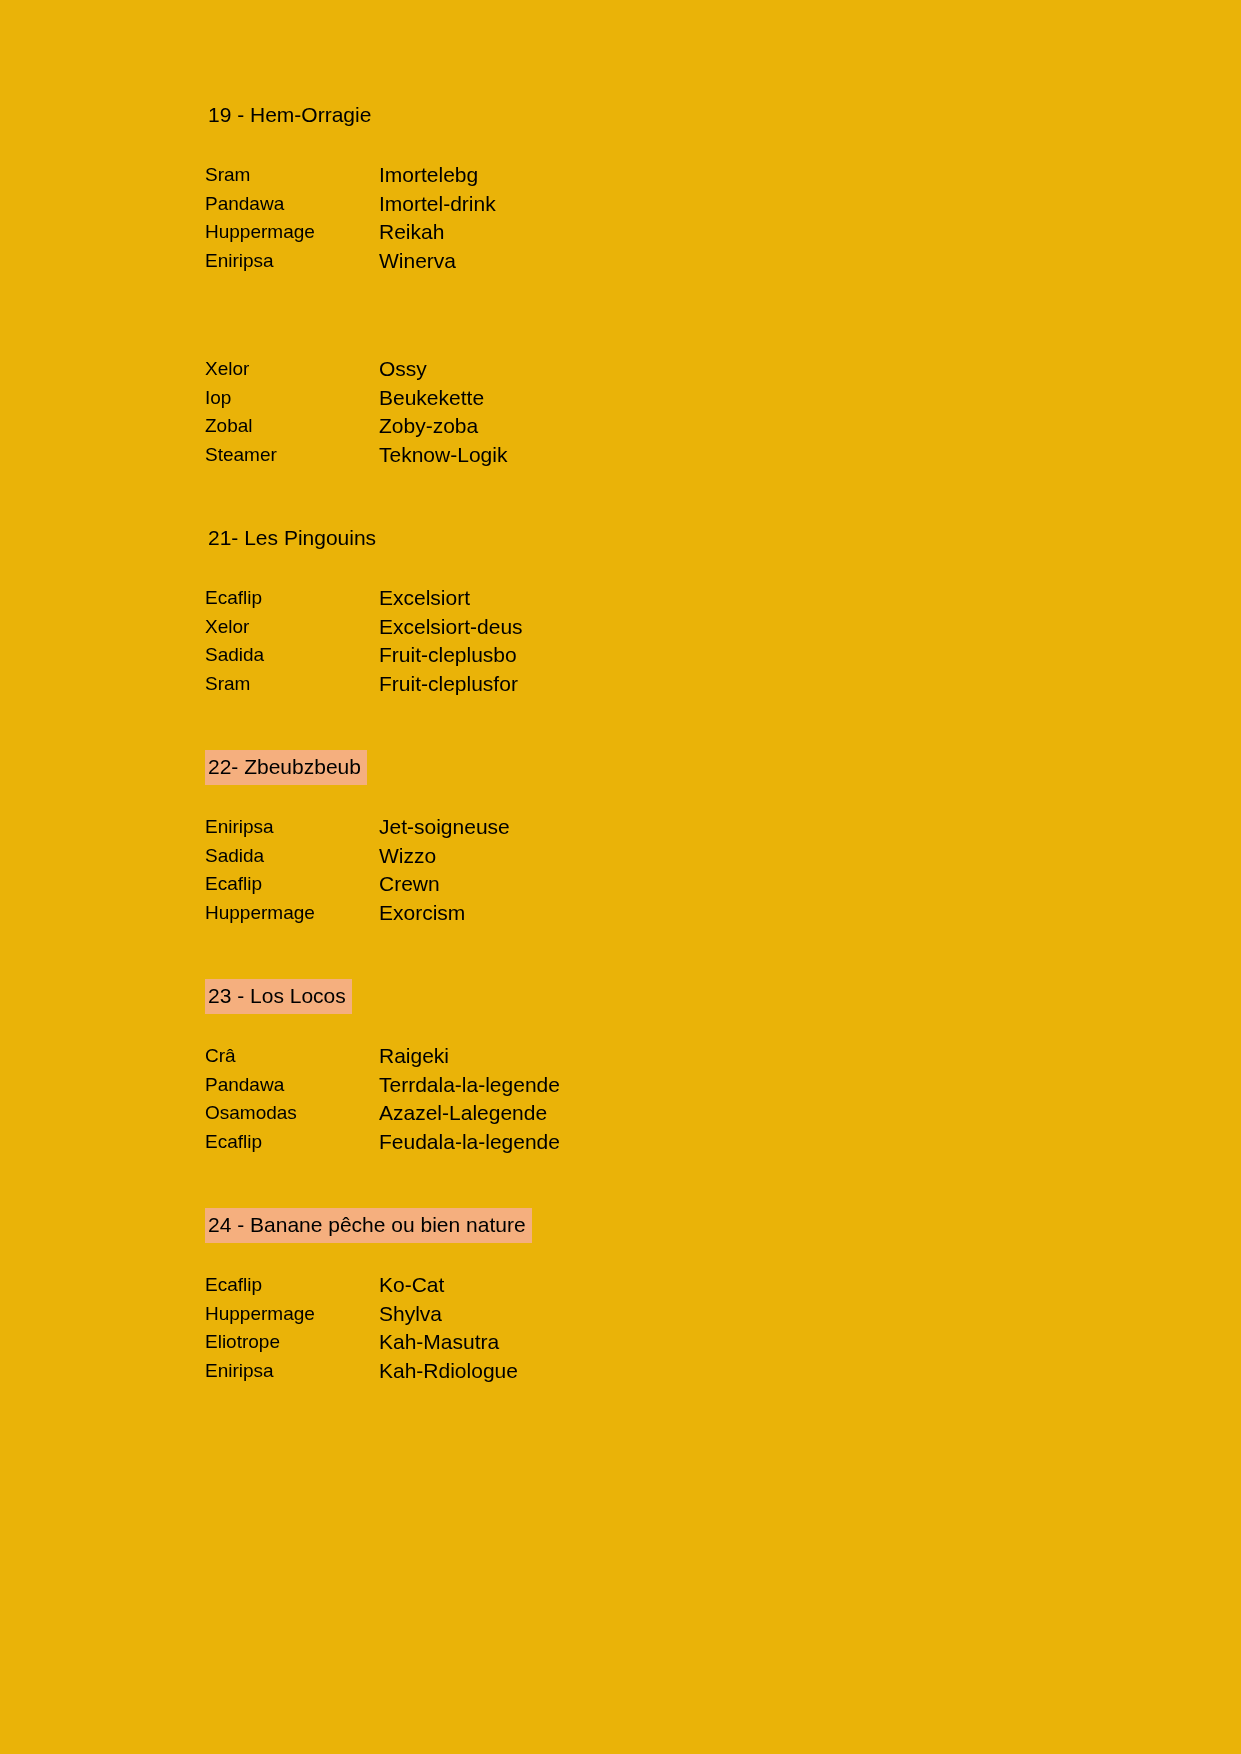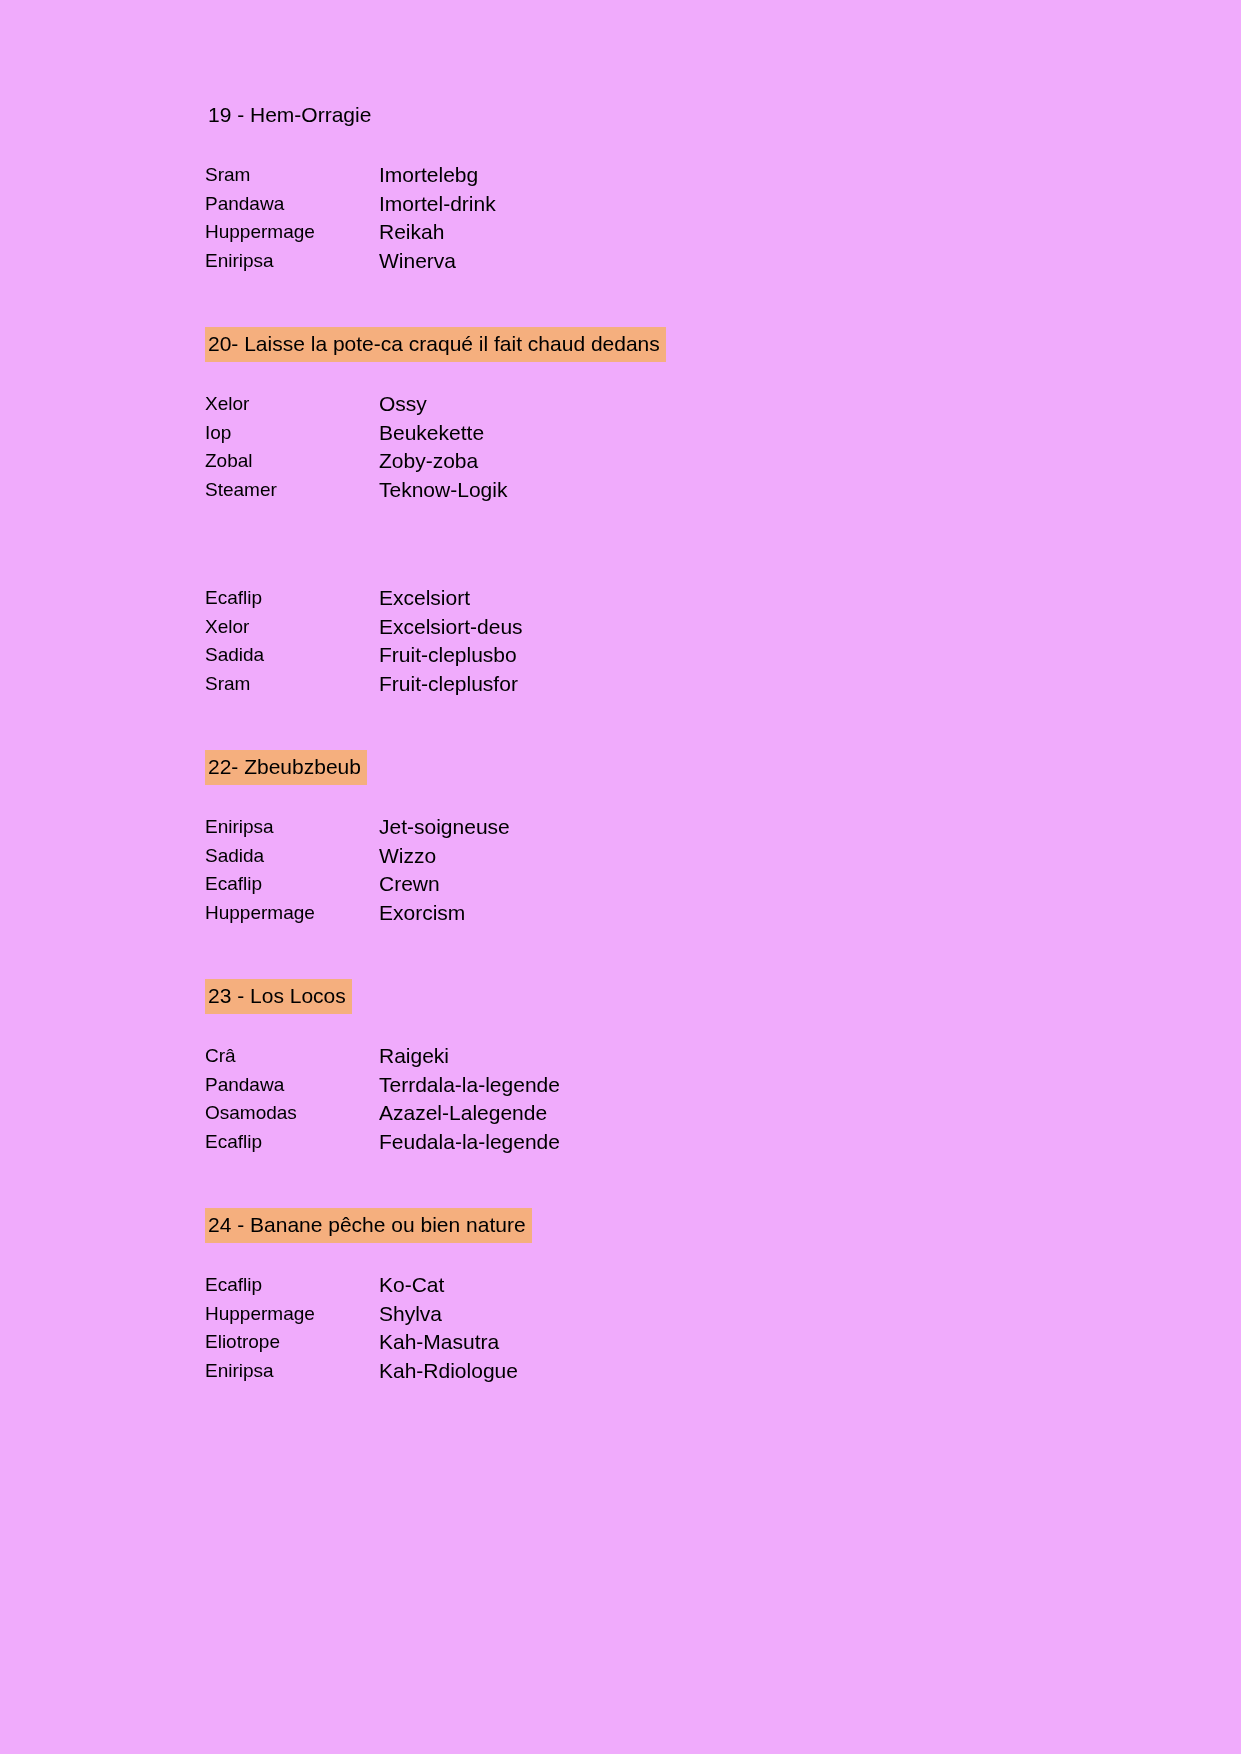--- a/index.html
+++ b/index.html
@@ -62,21 +62,21 @@
     overflow: visible;
   }
   .cell-name {
     font-size: 21px;
     white-space: nowrap;
   }
 </style>
 </head>
 <body style="color: rgb(0, 0, 0);">
 
-<div class="page" style="background: #f0abfc;">
+<div class="page" style="background: #eab308;">
   <div class="content">
 
   <div class="section">
         <div class="section-heading"><span class="heading-text">19 - Hem-Orragie</span></div>
         <div class="roster">
           <div class="roster-row">
             <div class="cell-class">Sram</div>
             <div class="cell-name">Imortelebg</div>
           </div>
           <div class="roster-row">
@@ -88,21 +88,20 @@
             <div class="cell-name">Reikah</div>
           </div>
           <div class="roster-row">
             <div class="cell-class">Eniripsa</div>
             <div class="cell-name">Winerva</div>
           </div>
         </div>
       </div>
       <div style="height: 52px;"></div>
       <div class="section">
-        <div class="section-heading highlighted"><span class="heading-text" style="background-color: rgb(245, 175, 126);">20- Laisse la pote-ca craqué il fait chaud dedans</span></div>
         <div class="roster">
           <div class="roster-row">
             <div class="cell-class">Xelor</div>
             <div class="cell-name">Ossy</div>
           </div>
           <div class="roster-row">
             <div class="cell-class">Iop</div>
             <div class="cell-name">Beukekette</div>
           </div>
           <div class="roster-row">
@@ -110,20 +109,21 @@
             <div class="cell-name">Zoby-zoba</div>
           </div>
           <div class="roster-row">
             <div class="cell-class">Steamer</div>
             <div class="cell-name">Teknow-Logik</div>
           </div>
         </div>
       </div>
       <div style="height: 52px;"></div>
       <div class="section">
+        <div class="section-heading"><span class="heading-text">21- Les Pingouins</span></div>
         <div class="roster">
           <div class="roster-row">
             <div class="cell-class">Ecaflip</div>
             <div class="cell-name">Excelsiort</div>
           </div>
           <div class="roster-row">
             <div class="cell-class">Xelor</div>
             <div class="cell-name">Excelsiort-deus</div>
           </div>
           <div class="roster-row">

